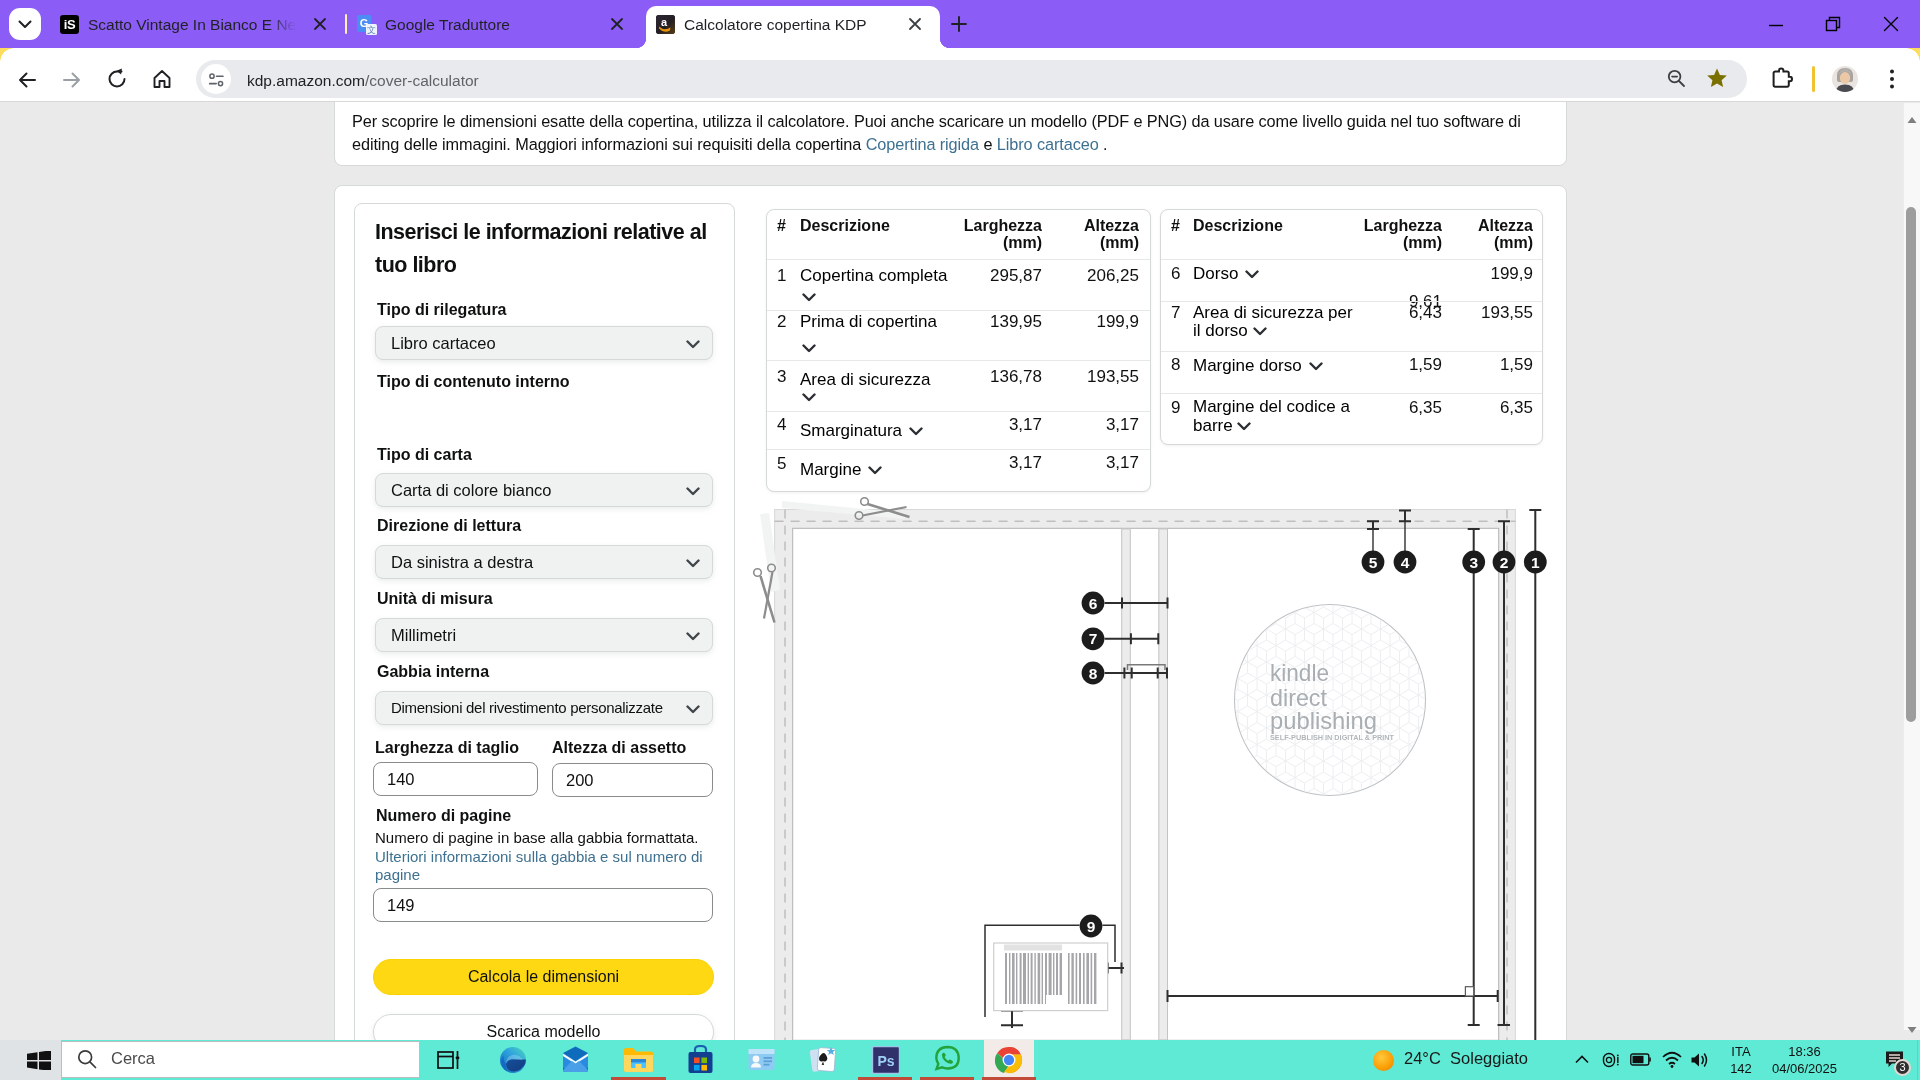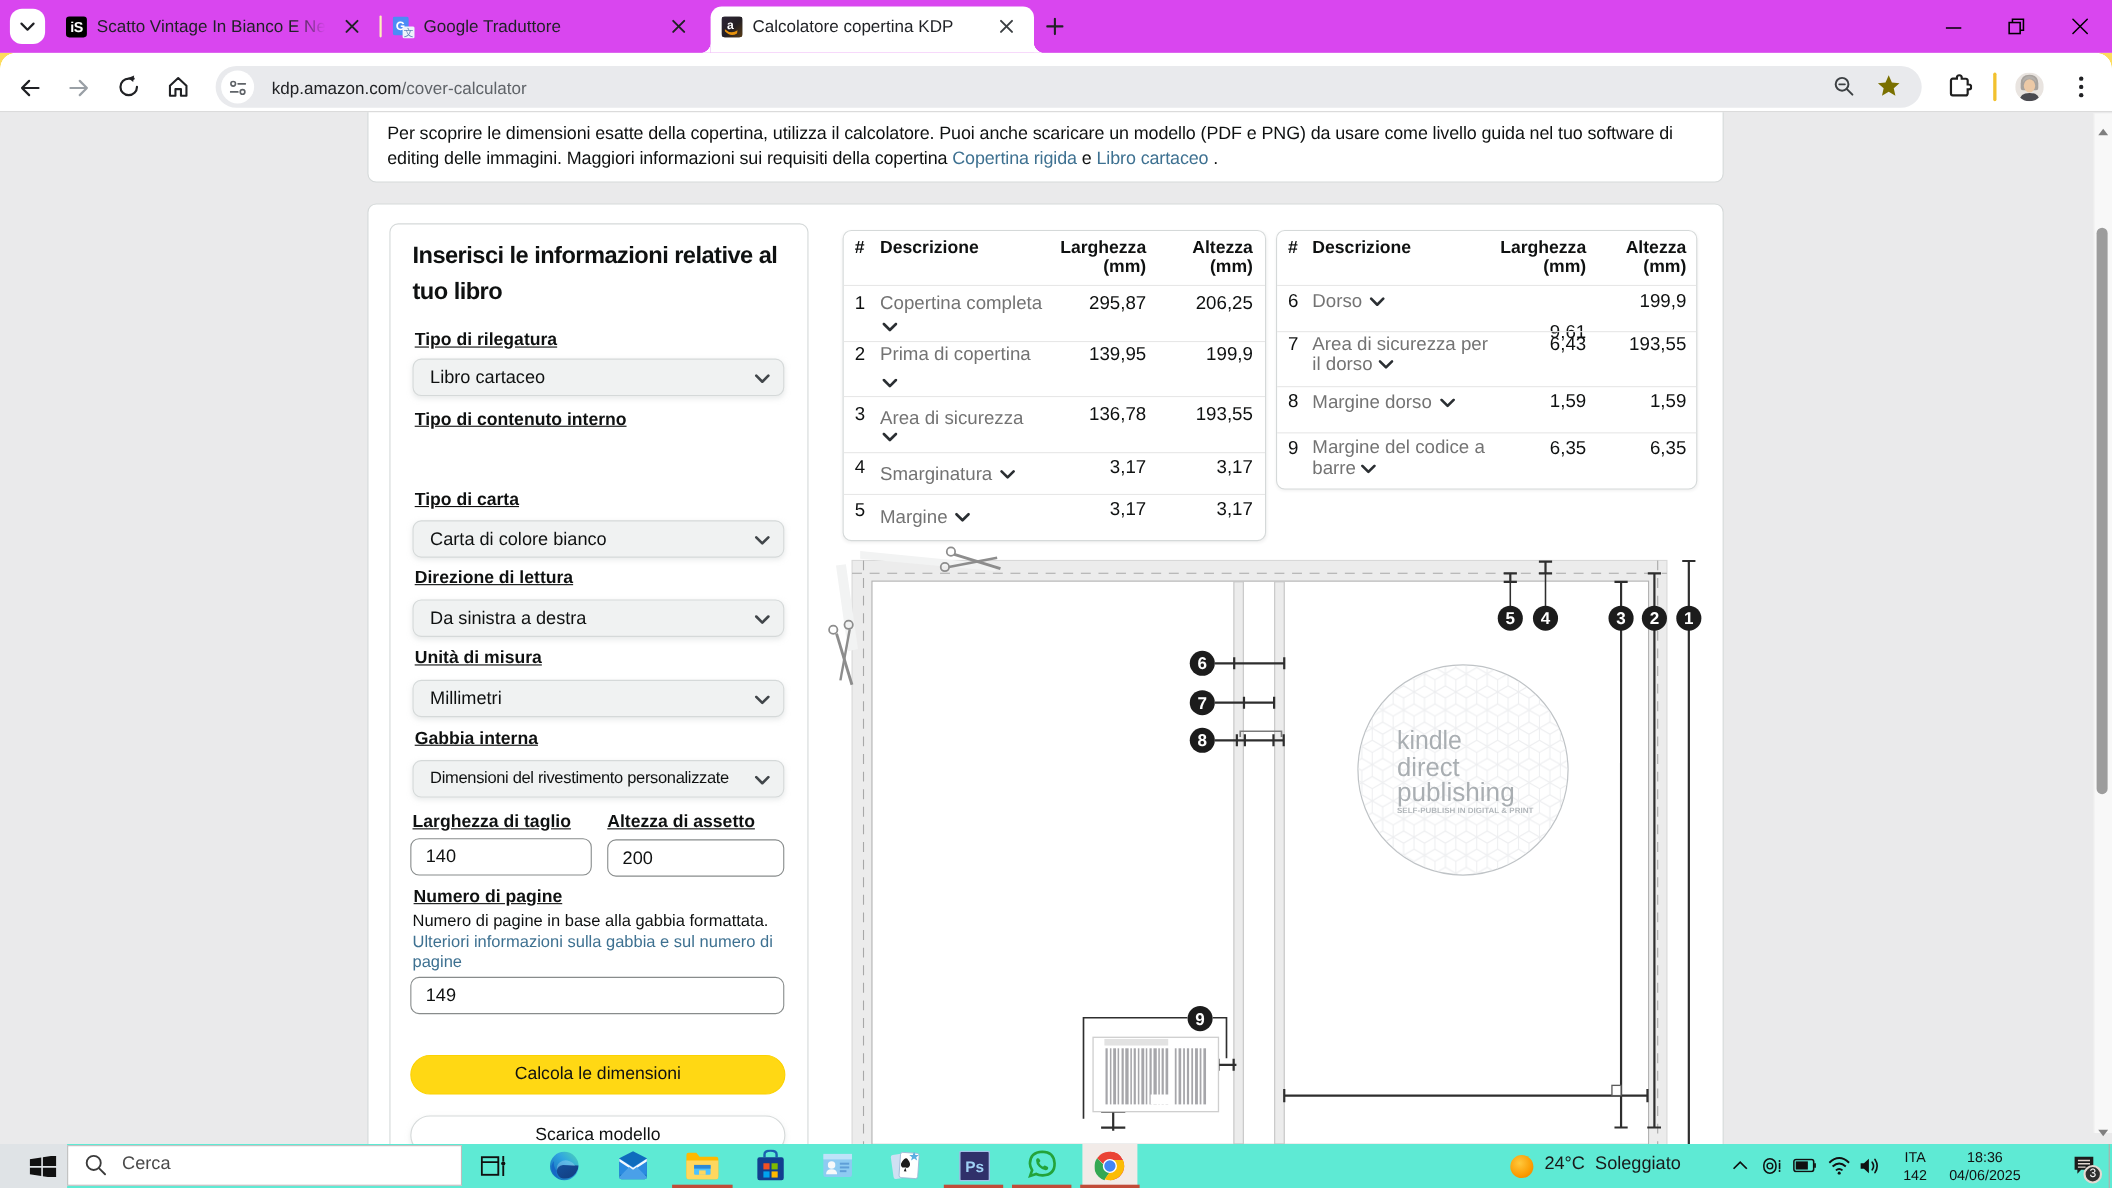--- a/index.html
+++ b/index.html
@@ -2,36 +2,36 @@
 <html><head>
 <meta charset="utf-8">
 <style>
 * { margin:0; padding:0; box-sizing:border-box; }
 html,body { width:1920px; height:1080px; overflow:hidden; }
 body { font-family:"Liberation Sans", sans-serif; }
 #root { position:absolute; top:0; left:0; width:1920px; height:1080px; background:#eaeaeb; overflow:hidden; }
 .abs { position:absolute; }
 
 
-#tabstrip { position:absolute; top:0; left:0; width:1920px; height:48px; background:#d946ef; z-index:30; }
+#tabstrip { position:absolute; top:0; left:0; width:1920px; height:48px; background:#8b5cf6; z-index:30; }
 #toolbar { position:absolute; top:48px; left:0; width:1920px; height:54px; background:#ffffff; border-bottom:1px solid #d8d8d8; z-index:29; }
 .tabtitle { position:absolute; font-size:15.5px; color:#1f2125; white-space:nowrap; overflow:hidden; }
 
 
 #page { position:absolute; top:103px; left:0; width:1920px; height:937px; background:#eaeaeb; z-index:5; }
 .card { position:absolute; background:#fff; border:1px solid #d5d9d9; border-radius:8px; }
 a.lnk { color:#3e7191; text-decoration:none; }
 
 
-.flabel { position:absolute; left:41px; font-size:16px; font-weight:bold; color:#0f1111;text-decoration:underline; }
+.flabel { position:absolute; left:41px; font-size:16px; font-weight:bold; color:#0f1111; }
 .fselect { position:absolute; left:21px; width:338px; height:34px; background:#f0f2f2; border:1px solid #d5d9d9; border-radius:8px; box-shadow:0 2px 5px rgba(213,217,217,.5); font-size:16.5px; color:#0f1111; line-height:32px; padding-left:15px; }
 .fselect svg { position:absolute; right:12px; top:13px; }
 .finput { position:absolute; background:#fff; border:1px solid #888c8c; border-radius:8px; height:34px; font-size:16.5px; color:#0f1111; line-height:32px; padding-left:13px; }
 .num { position:absolute; font-size:17px; color:#0f1111; }
-.tlink { position:absolute; font-size:17px; color:#737373; }
+.tlink { position:absolute; font-size:17px; color:#000000; }
 .tval { position:absolute; font-size:17px; color:#0f1111; text-align:right; }
 .thead { position:absolute; font-size:16px; font-weight:bold; color:#0f1111; line-height:17.5px; }
 
 
 #taskbar { position:absolute; top:1040px; left:0; width:1920px; height:40px; background:#5eead4; z-index:40; }
 </style>
 </head>
 <body>
 <div id="root">
 

